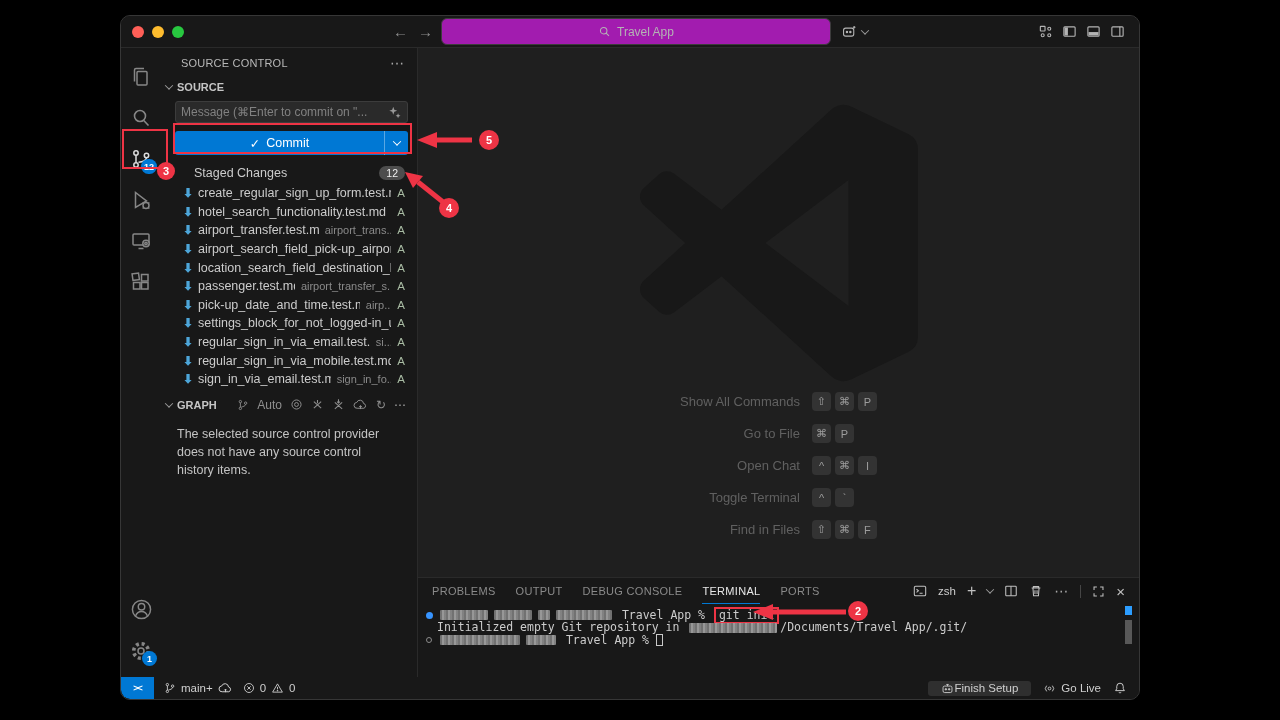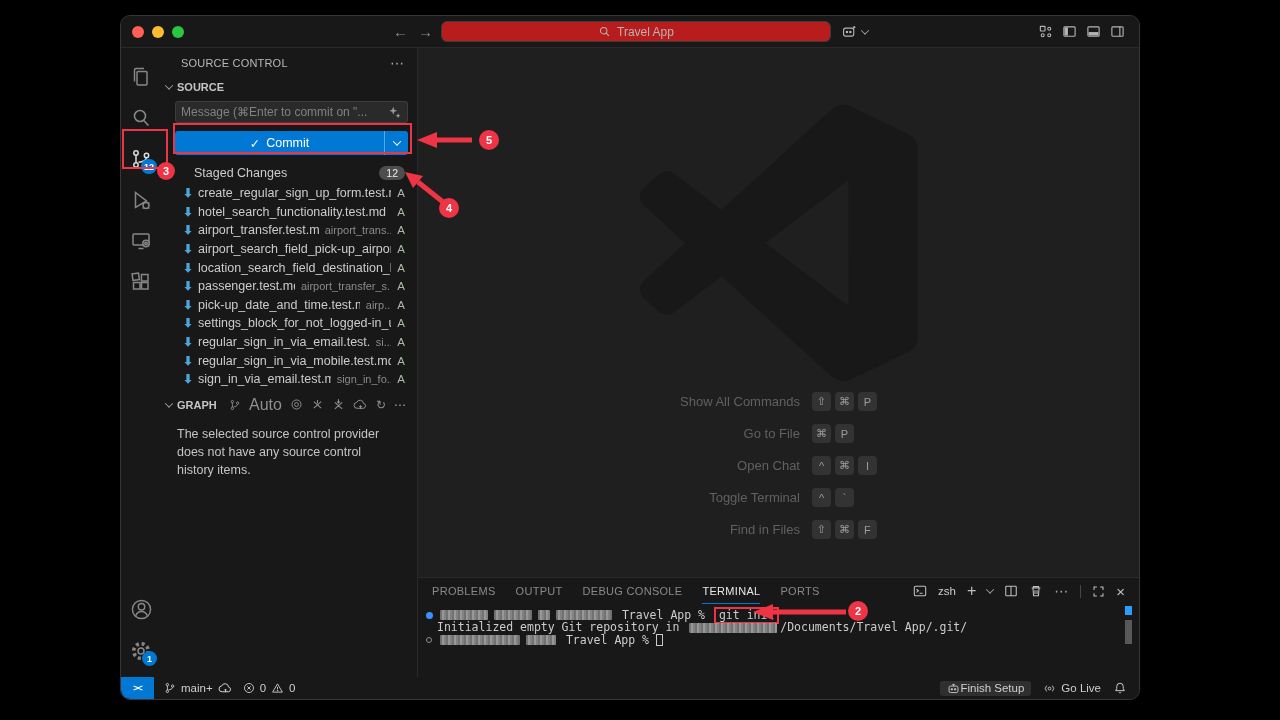--- a/index.html
+++ b/index.html
@@ -12,21 +12,21 @@
     background:#181818; border:1px solid #363636; border-radius:10px; overflow:hidden;
     display:flex; flex-direction:column; }
 
   
   .titlebar { height:32px; flex:0 0 32px; background:#181818; border-bottom:1px solid #2a2a2a;
     display:flex; align-items:center; position:relative; }
   .traffic { display:flex; gap:8px; padding-left:11px; }
   .tl { width:12px; height:12px; border-radius:50%; }
   .tl.red{background:#ff5f57}.tl.yellow{background:#febc2e}.tl.green{background:#28c840}
   .nav-arrows { position:absolute; left:272px; display:flex; gap:10px; color:#8e8e8e; font-size:15px; }
-  .cmd-center { position:absolute; left:320px; width:390px; height:21px; background:#b91c1c;
+  .cmd-center { position:absolute; left:320px; width:390px; height:27px; background:#a21caf;
     border:1px solid #3c3c3c; border-radius:6px; display:flex; align-items:center; justify-content:center;
     gap:6px; color:#b4b4b4; font-size:12px; }
   .copilot-wrap { position:absolute; left:720px; display:flex; align-items:center; gap:4px; }
   .layout-icons { position:absolute; right:14px; display:flex; gap:9px; align-items:center; }
   .chv { display:inline-block; width:6px; height:6px; border-right:1.4px solid #9a9a9a;
     border-bottom:1.4px solid #9a9a9a; transform:rotate(45deg) translate(-1px,-1px); }
 
   
   .body-row { flex:1; display:flex; min-height:0; }
 
@@ -66,21 +66,21 @@
   .file-row { height:18.6px; display:flex; align-items:center; padding:0 12px 0 22px; font-size:12.5px;
     white-space:nowrap; overflow:hidden; }
   .file-ico { color:var(--mdblue); font-size:12px; width:15px; flex:0 0 15px; font-weight:bold; }
   .file-name { color:#cccccc; overflow:hidden; }
   .file-desc { color:#8a8a8a; font-size:11px; margin-left:6px; overflow:hidden; }
   .file-status { margin-left:auto; padding-left:6px; color:#a8bba3; font-size:11.5px; }
   .graph-head { margin-top:6px; height:20px; display:flex; align-items:center; gap:5px; padding:0 10px 0 5px;
     font-size:11px; font-weight:bold; color:#c5c5c5; }
   .graph-tools { margin-left:auto; display:flex; align-items:center; gap:8px; color:#8f8f8f; font-weight:normal; }
   .graph-tools .t { font-size:12px; }
-  .auto-lbl { font-size:16px; }
+  .auto-lbl { font-size:12px; }
   .graph-empty { padding:10px 16px 0 16px; font-size:12.5px; color:#c4c4c4; line-height:1.45; }
 
   
   .main { flex:1; display:flex; flex-direction:column; min-width:0; }
   .editor { height:529px; flex:0 0 529px; background:#1f1f1f; position:relative;
     display:flex; flex-direction:column; align-items:center; }
   .vs-logo { margin-top:56px; opacity:1; }
   .shortcuts { margin-top:10px; display:grid; grid-template-columns:auto auto; column-gap:12px;
     row-gap:13px; align-items:center; }
   .sc-label { text-align:right; color:#606060; font-size:13px; }
@@ -115,21 +115,21 @@
 
   
   .statusbar { height:22px; flex:0 0 22px; background:#181818; display:flex; align-items:center;
     color:#cfcfcf; font-size:11.5px; }
   .remote-btn { width:33px; height:22px; background:var(--accent); color:#fff; display:flex;
     align-items:center; justify-content:center; font-size:9px; font-weight:bold; letter-spacing:-1px;
     border-radius:0 0 0 9px; }
   .sb-group { display:flex; align-items:center; gap:5px; margin-left:10px; }
   .sb-right { margin-left:auto; display:flex; align-items:center; gap:12px; padding-right:12px; }
   .finish-setup { display:flex; align-items:center; gap:0; background:#2f2f2f; border-radius:3px;
-    padding:1px 7px; }
+    padding:1px 13px; }
   .golive { display:flex; align-items:center; gap:5px; }
 
   
   .anno-box { position:absolute; border:2.5px solid var(--anno); }
   .anno-circle { position:absolute; width:20px; height:20px; border-radius:50%; background:var(--anno);
     color:#fff; font-size:11px; font-weight:bold; display:flex; align-items:center; justify-content:center; }
   .anno-svg { position:absolute; left:0; top:0; width:1280px; height:720px; pointer-events:none; }
 
   svg.ic { display:block; }
 </style>

